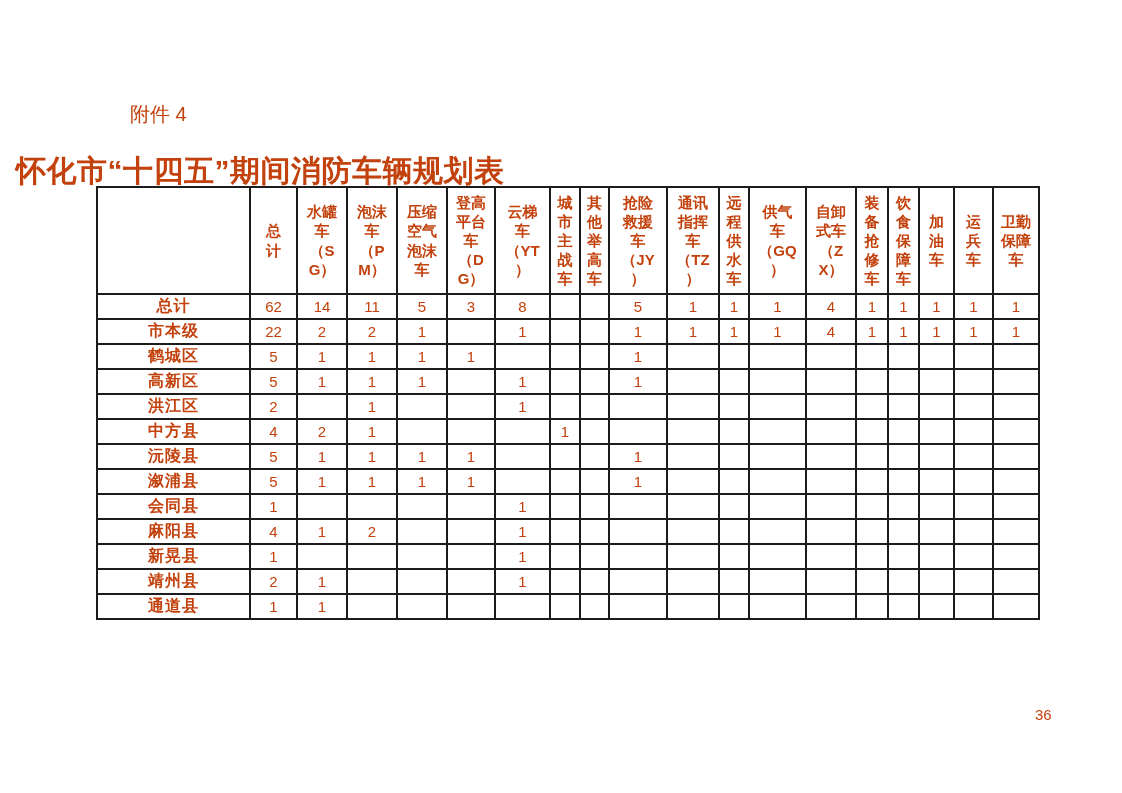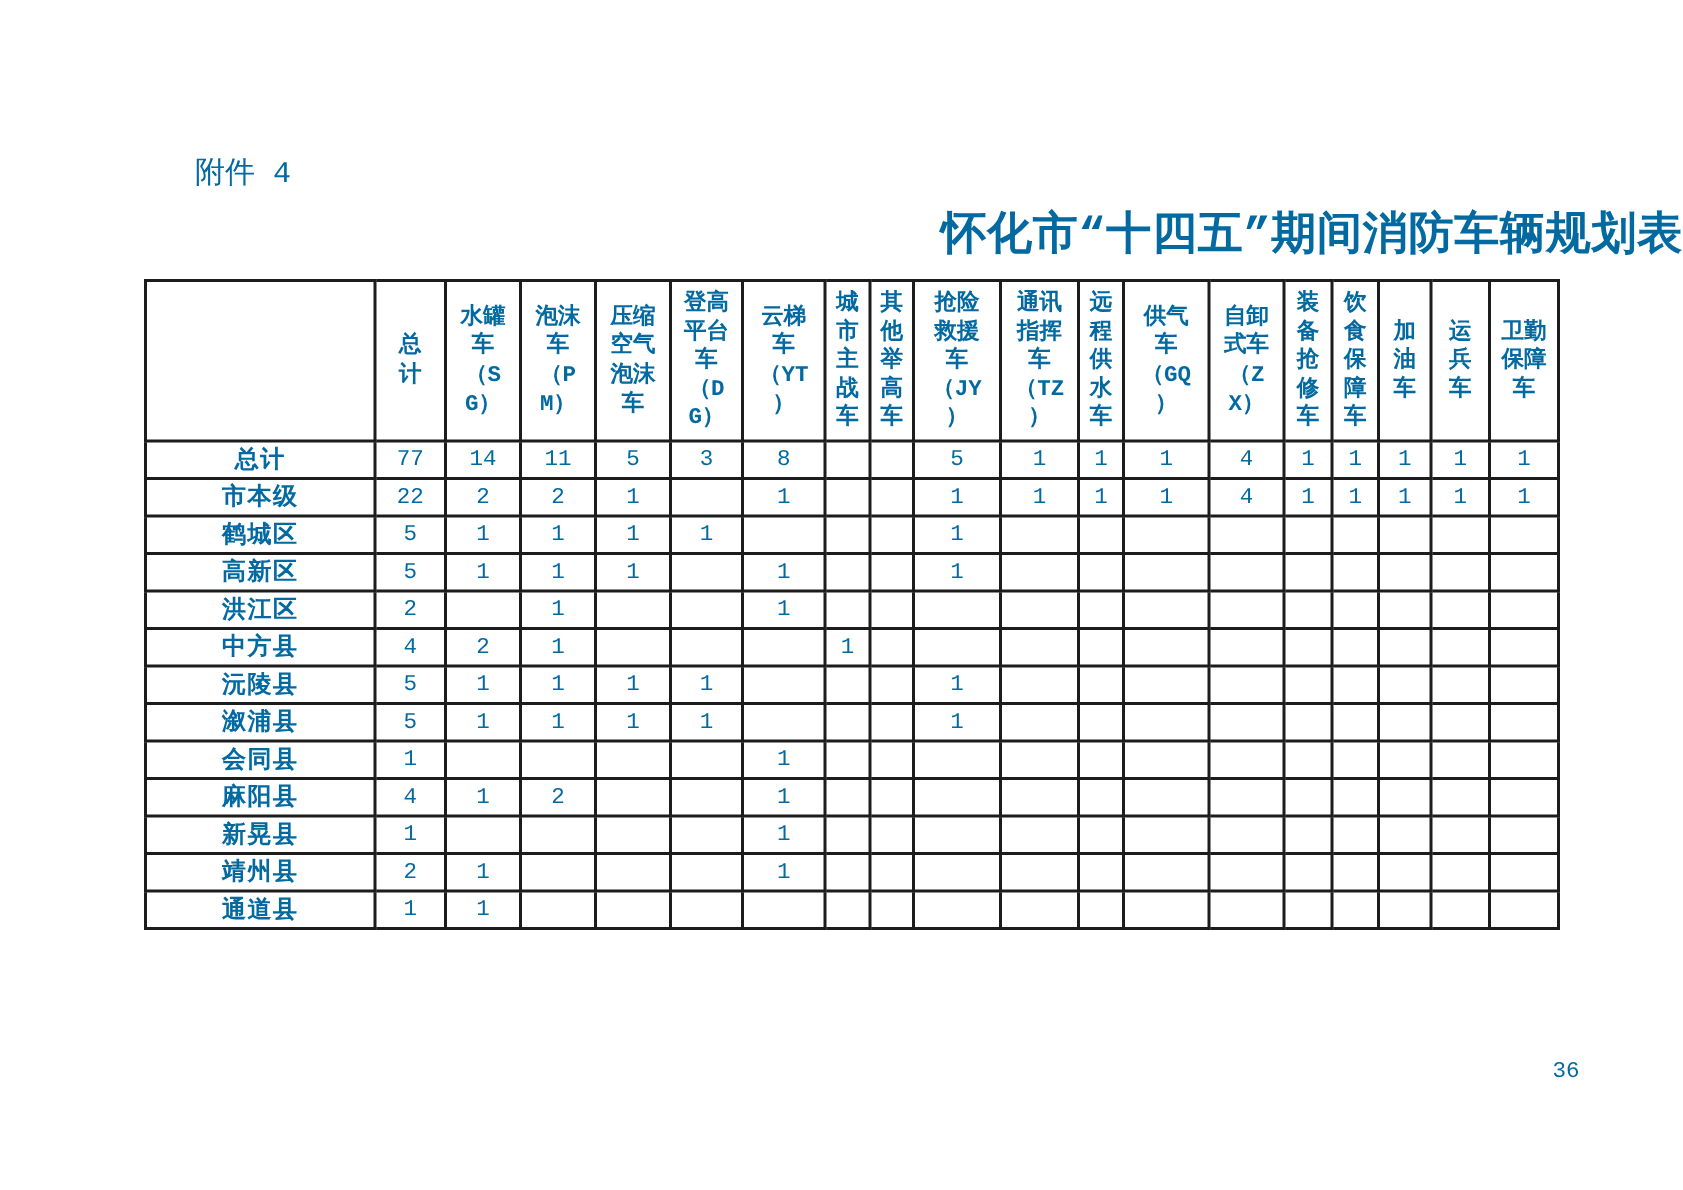--- a/index.html
+++ b/index.html
@@ -1,30 +1,30 @@
 <!DOCTYPE html>
 <html><head>
 <meta charset="utf-8">
 <style>
   html,body { margin:0; padding:0; background:#ffffff; }
   .page {
     position:relative;
     width:1122px; height:793px;
     background:#ffffff;
-    color:#0369a1;
-    font-family:Liberation Mono, monospace;
+    color:#c2410c;
+    font-family:Liberation Sans, sans-serif;
     overflow:hidden;
   }
   .attachment {
     position:absolute; left:130px; top:101px;
     font-size:20px; white-space:pre;
   }
   .title {
     position:absolute; left:0; right:0; top:135px;
-    margin:0; text-align:right;
+    margin:16px; text-align:left;
     font-size:30px; font-weight:bold;
     letter-spacing:0.5px;
   }
   table.plan-table {
     position:absolute; left:96px; top:186px;
     width:942px;
     border-collapse:collapse;
     table-layout:fixed;
   }
   .plan-table th, .plan-table td {
@@ -162,21 +162,21 @@
 兵
 车</th>
           <th>卫勤
 保障
 车</th>
         </tr>
     </thead>
     <tbody id="table-body">
         <tr>
           <th>总计</th>
-          <td>77</td>
+          <td>62</td>
           <td>14</td>
           <td>11</td>
           <td>5</td>
           <td>3</td>
           <td>8</td>
           <td></td>
           <td></td>
           <td>5</td>
           <td>1</td>
           <td>1</td>

